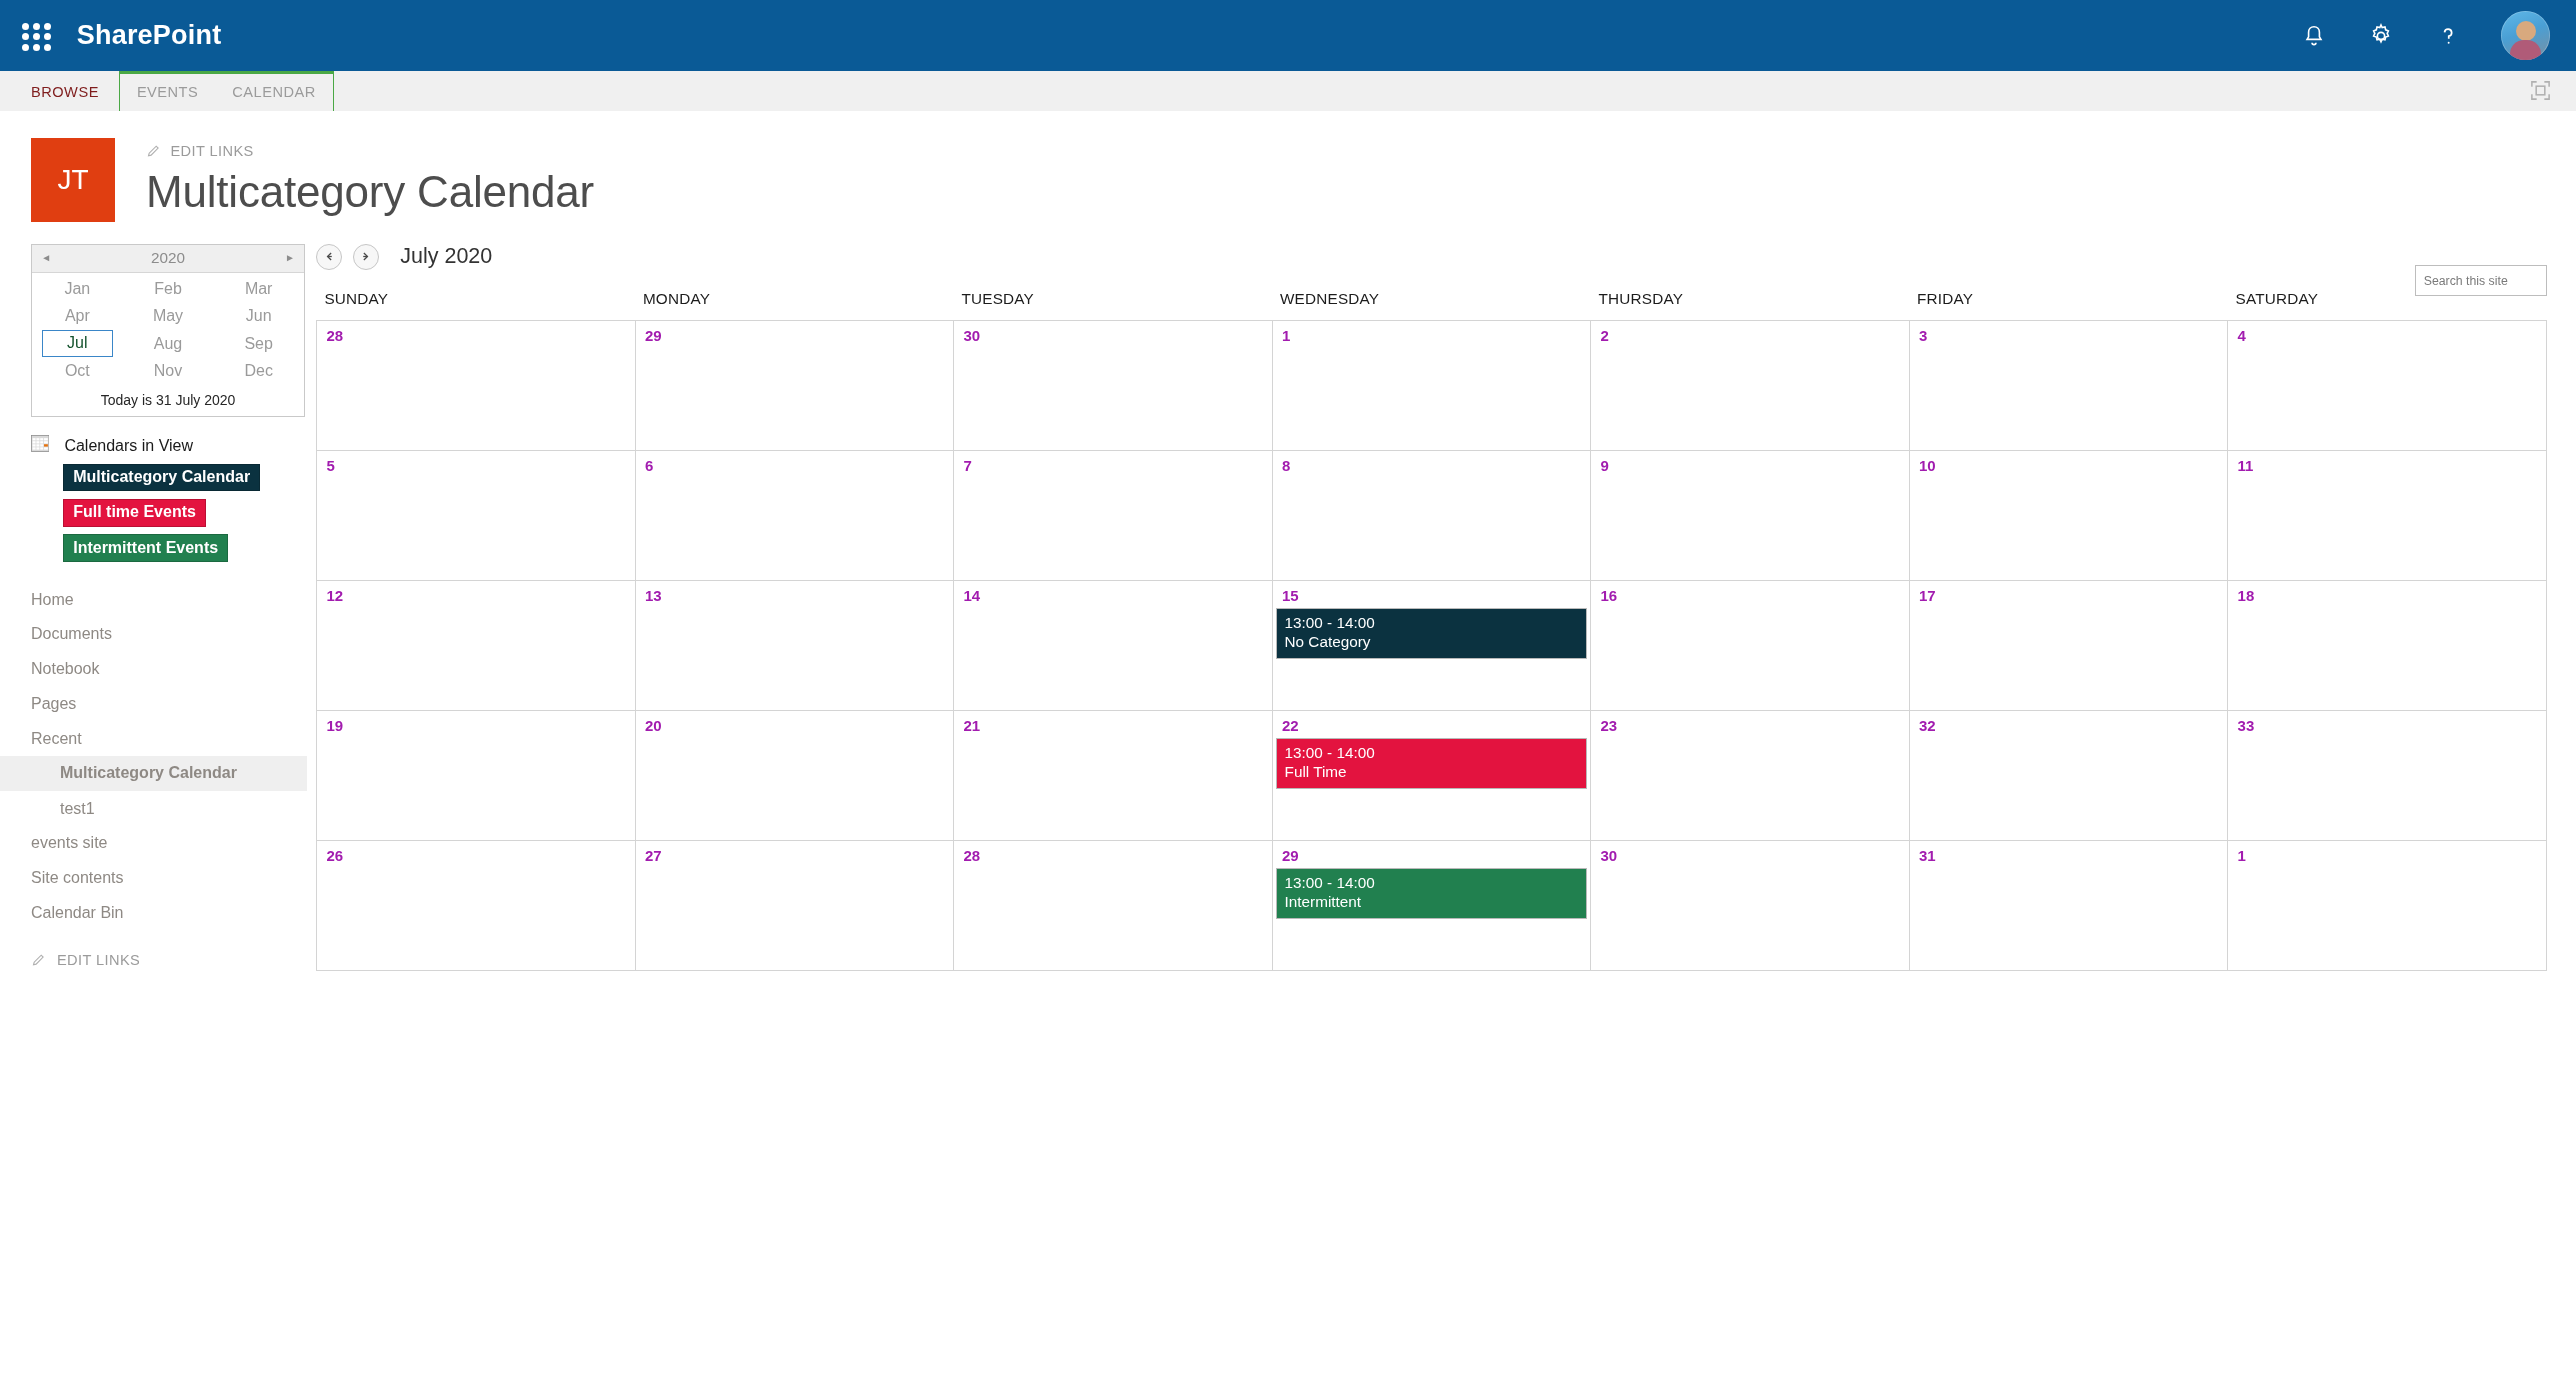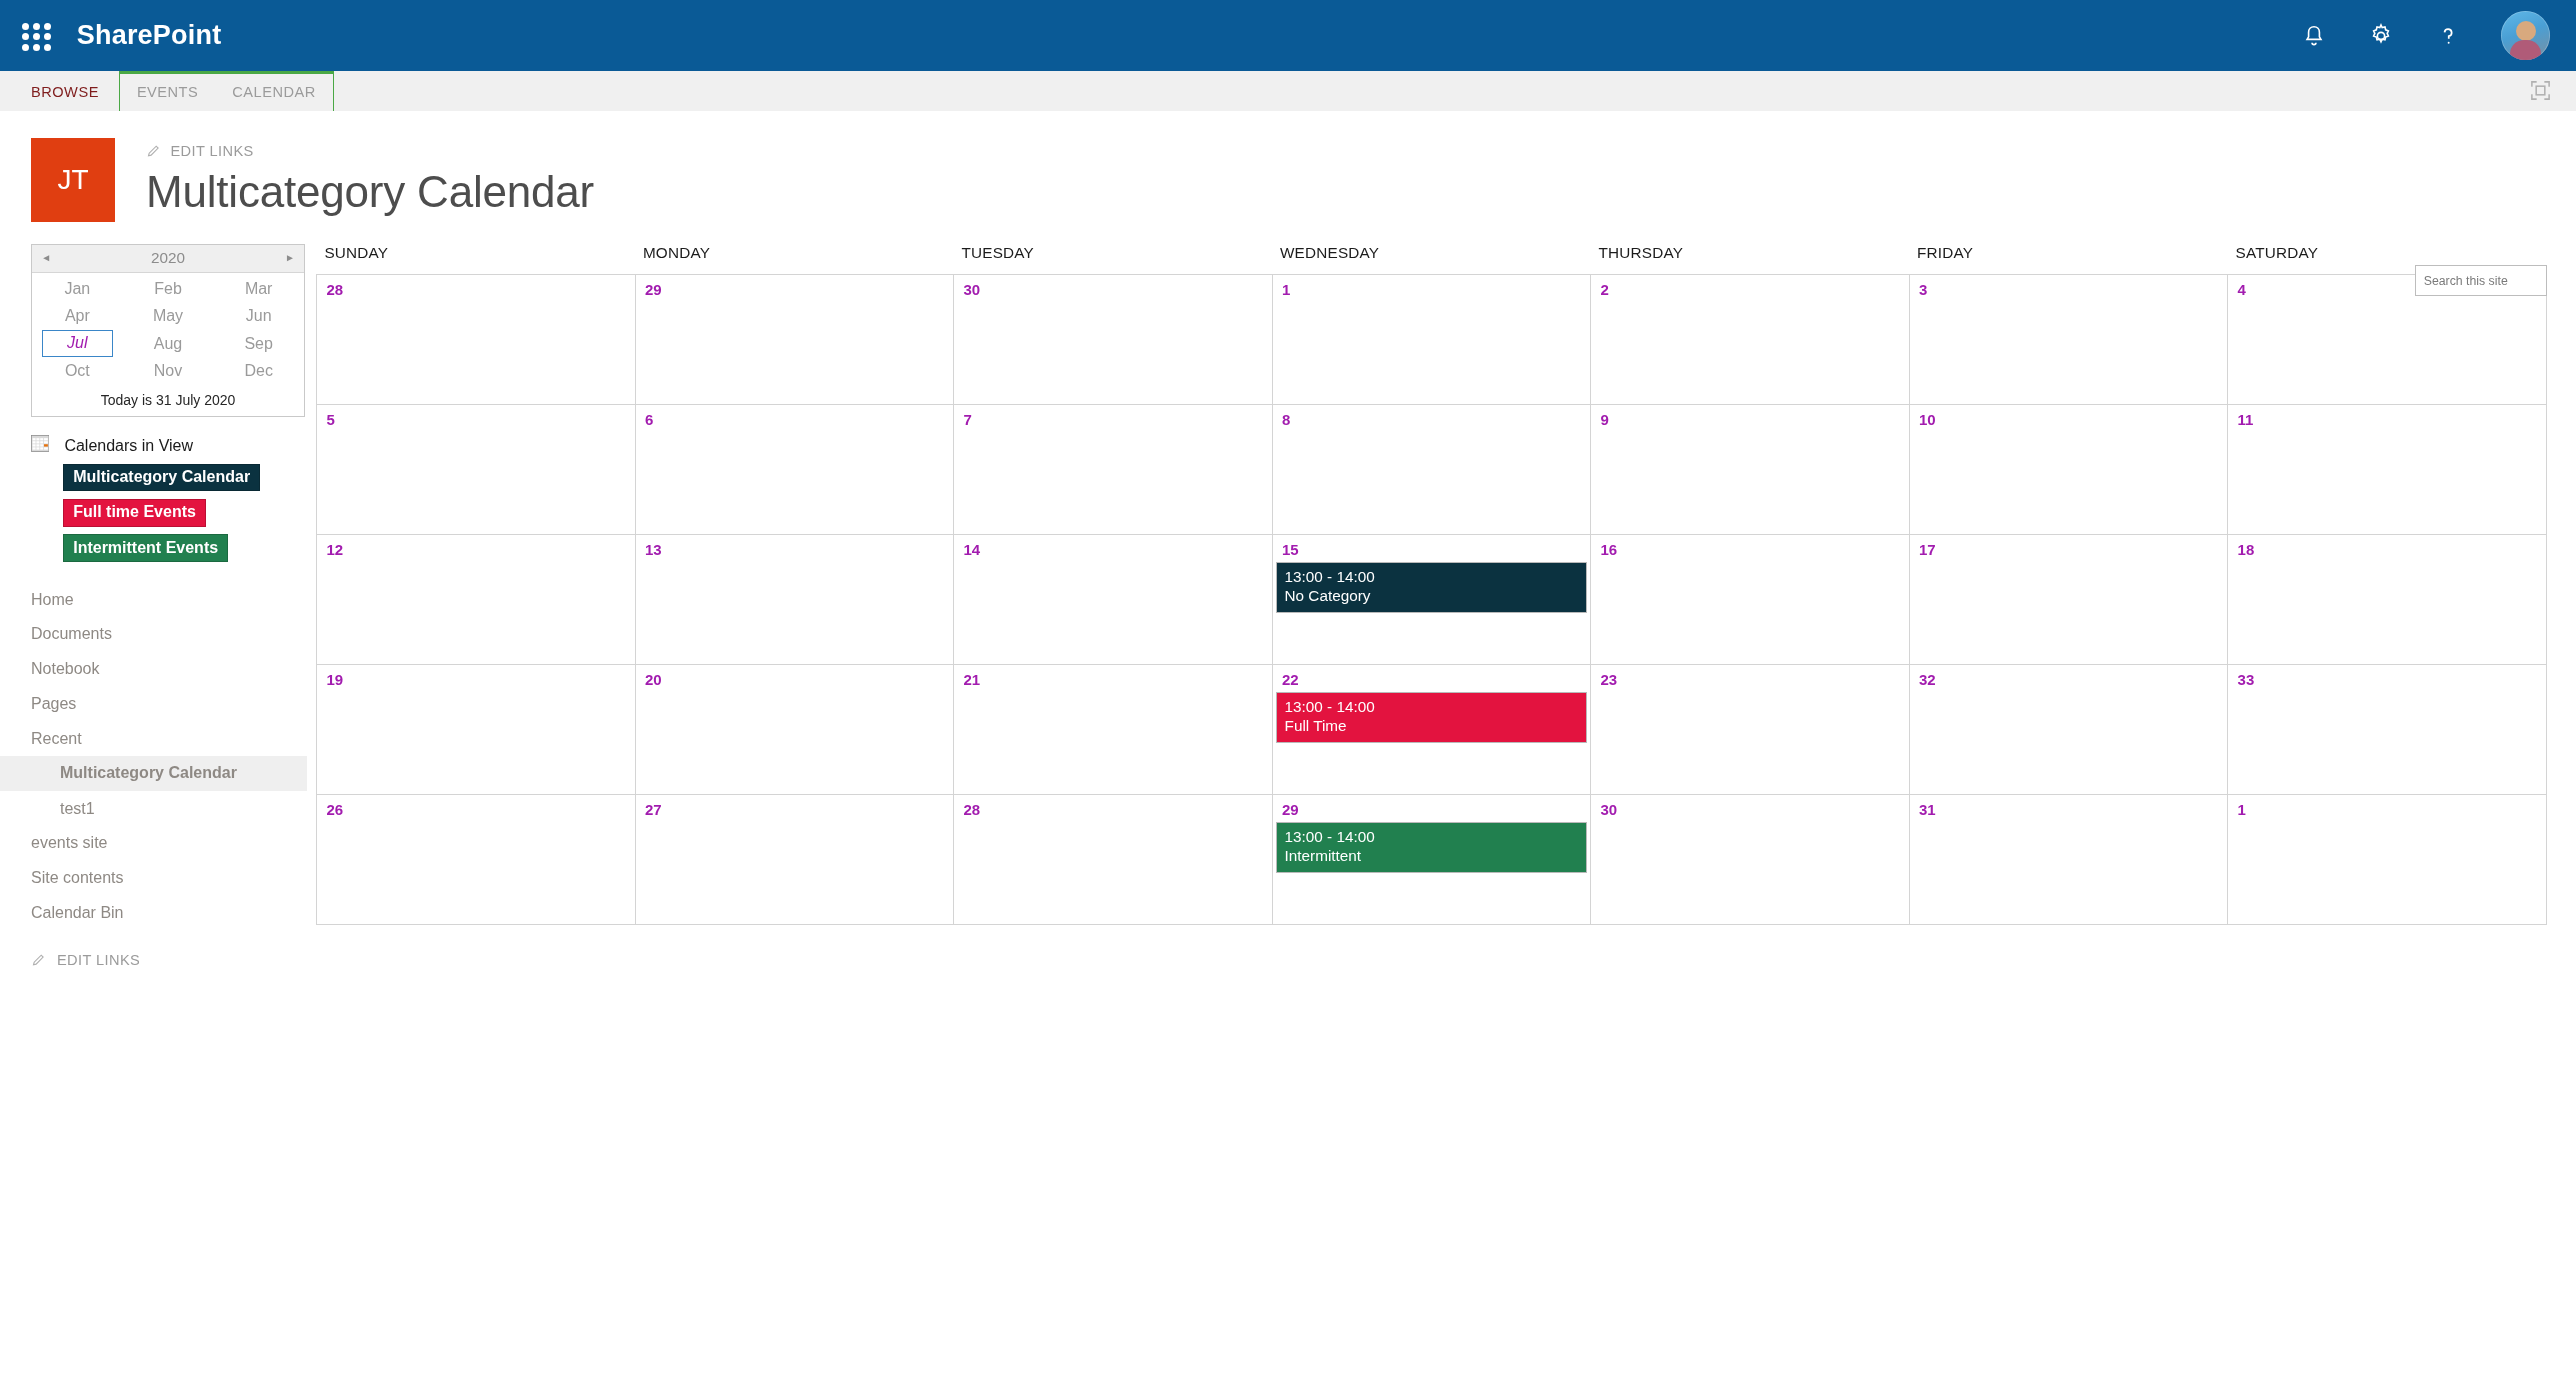--- a/index.html
+++ b/index.html
@@ -120,23 +120,22 @@
   .mp-arrow { color: #8c8c8c; font-size: 10px; cursor: pointer; line-height: 1; }
   .mp-grid {
     display: grid; grid-template-columns: repeat(3, 1fr);
     padding: 3.1px 0 1.5px 0;
   }
   .mp-cell {
     font-size: 16px; color: #9a9a9a; text-align: center;
     padding: 4.6px 0; cursor: pointer;
   }
   .mp-cell.sel {
-    color: #a21caf; border: 1.5px solid #3a86c8; margin: 0 10px;
+    color: #14532d; border: 1.5px solid #3a86c8; margin: 0 10px;
     padding: 3.1px 0;
-    font-style: italic;
   }
   .mp-today {
     font-size: 14px; color: #262626; text-align: center;
     padding: 6.1px 0 7.7px 0;
   }
 
   .cal-in-view {
     margin-top: 18.4px; display: flex; align-items: center; gap: 15px;
     font-size: 16px; color: #1a1a1a;
   }
@@ -340,20 +339,35 @@
 
     <div class="edit-links-bottom">
       <svg width="15.3" height="15.3" viewBox="0 0 24 24" fill="none" stroke="#b0b0b0" stroke-width="1.8">
         <path d="M4 20l1-4L16 5l3 3L8 19z"></path>
       </svg>
       <span>EDIT LINKS</span>
     </div>
   </div>
 
   <div class="calarea">
+    <div class="cal-toolbar">
+      <span class="navbtn">
+        <svg width="13" height="13" viewBox="0 0 20 20" fill="none" stroke="#4a4a4a" stroke-width="2">
+          <path d="M12.5 4.5L7 10l5.5 5.5"></path>
+            <path d="M13.5 10H7"></path>
+        </svg>
+      </span>
+      <span class="navbtn">
+        <svg width="13" height="13" viewBox="0 0 20 20" fill="none" stroke="#4a4a4a" stroke-width="2">
+          <path d="M7.5 4.5L13 10l-5.5 5.5"></path>
+            <path d="M6.5 10H13"></path>
+        </svg>
+      </span>
+      <span class="cal-period">July 2020</span>
+    </div>
 
     <table class="cal">
       <thead>
           <tr>
             <th>SUNDAY</th>
             <th>MONDAY</th>
             <th>TUESDAY</th>
             <th>WEDNESDAY</th>
             <th>THURSDAY</th>
             <th>FRIDAY</th>

